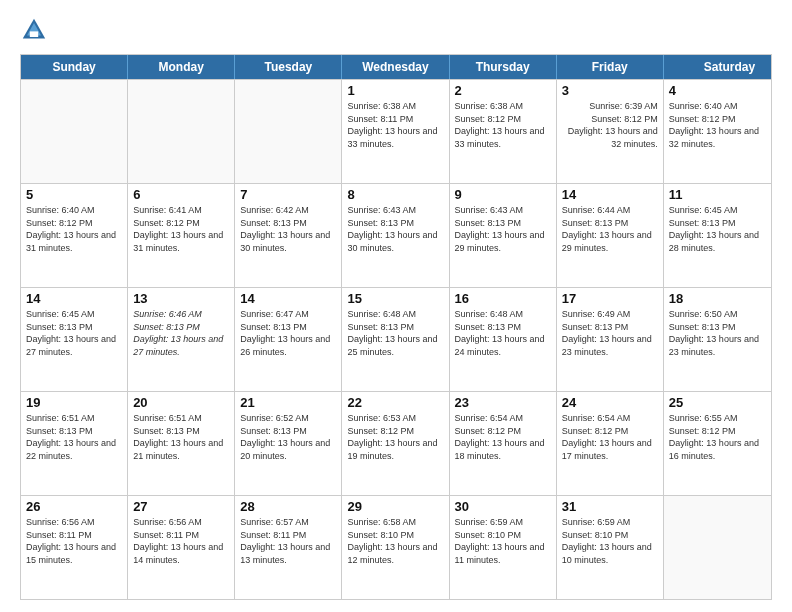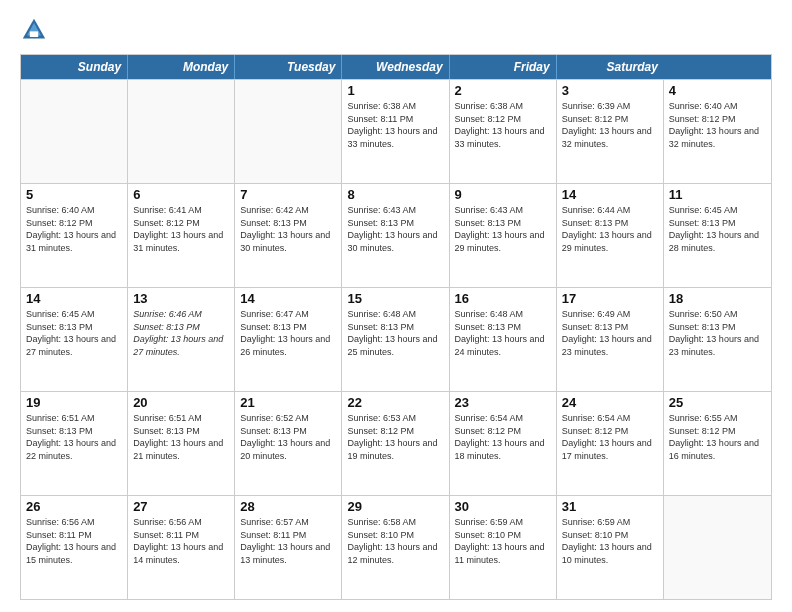--- a/index.html
+++ b/index.html
@@ -68,23 +68,22 @@
     .cal-header {
       display: grid;
       grid-template-columns: repeat(7, 1fr);
       background: #2e6da4;
     }
     .cal-header-cell {
       color: #fff;
       font-size: 12px;
       font-weight: bold;
       padding: 5px 6px;
-      text-align: right;
+      text-align: center;
       border-right: 1px solid #5a9fd4;
-      font-style: italic;
     }
     .cal-header-cell:last-child { border-right: none; margin-left: 24px; }
     .cal-body {
       flex: 1;
       display: grid;
       grid-template-rows: repeat(5, 1fr);
     }
     .cal-row {
       display: grid;
       grid-template-columns: repeat(7, 1fr);
@@ -134,20 +133,21 @@
       <div class="subtitle"></div>
     </div>
   </div>
 
   <div class="calendar">
     <div class="cal-header">
     <div class="cal-header-cell">Sunday</div>
         <div class="cal-header-cell">Monday</div>
         <div class="cal-header-cell">Tuesday</div>
         <div class="cal-header-cell">Wednesday</div>
+        <div class="cal-header-cell">Thursday</div>
         <div class="cal-header-cell">Friday</div>
         <div class="cal-header-cell">Saturday</div>
       </div>
     <div class="cal-body">
     <div class="cal-row">
           <div class="cal-cell empty"></div>
           <div class="cal-cell empty"></div>
           <div class="cal-cell empty"></div>
           <div class="cal-cell">
             <div class="day-num">1</div>
@@ -156,21 +156,21 @@
 Daylight: 13 hours and 33 minutes.</div>
           </div>
           <div class="cal-cell">
             <div class="day-num">2</div>
             <div class="day-info" style="white-space: pre-line;">Sunrise: 6:38 AM
 Sunset: 8:12 PM
 Daylight: 13 hours and 33 minutes.</div>
           </div>
           <div class="cal-cell">
             <div class="day-num">3</div>
-            <div class="day-info" style="white-space: pre-line;">Sunrise: 6:39 AM
+            <div class="day-info" style="white-space: pre-line; text-align: right;">Sunrise: 6:39 AM
 Sunset: 8:12 PM
 Daylight: 13 hours and 32 minutes.</div>
           </div>
           <div class="cal-cell">
             <div class="day-num">4</div>
             <div class="day-info" style="white-space: pre-line;">Sunrise: 6:40 AM
 Sunset: 8:12 PM
 Daylight: 13 hours and 32 minutes.</div>
           </div>
         </div>

